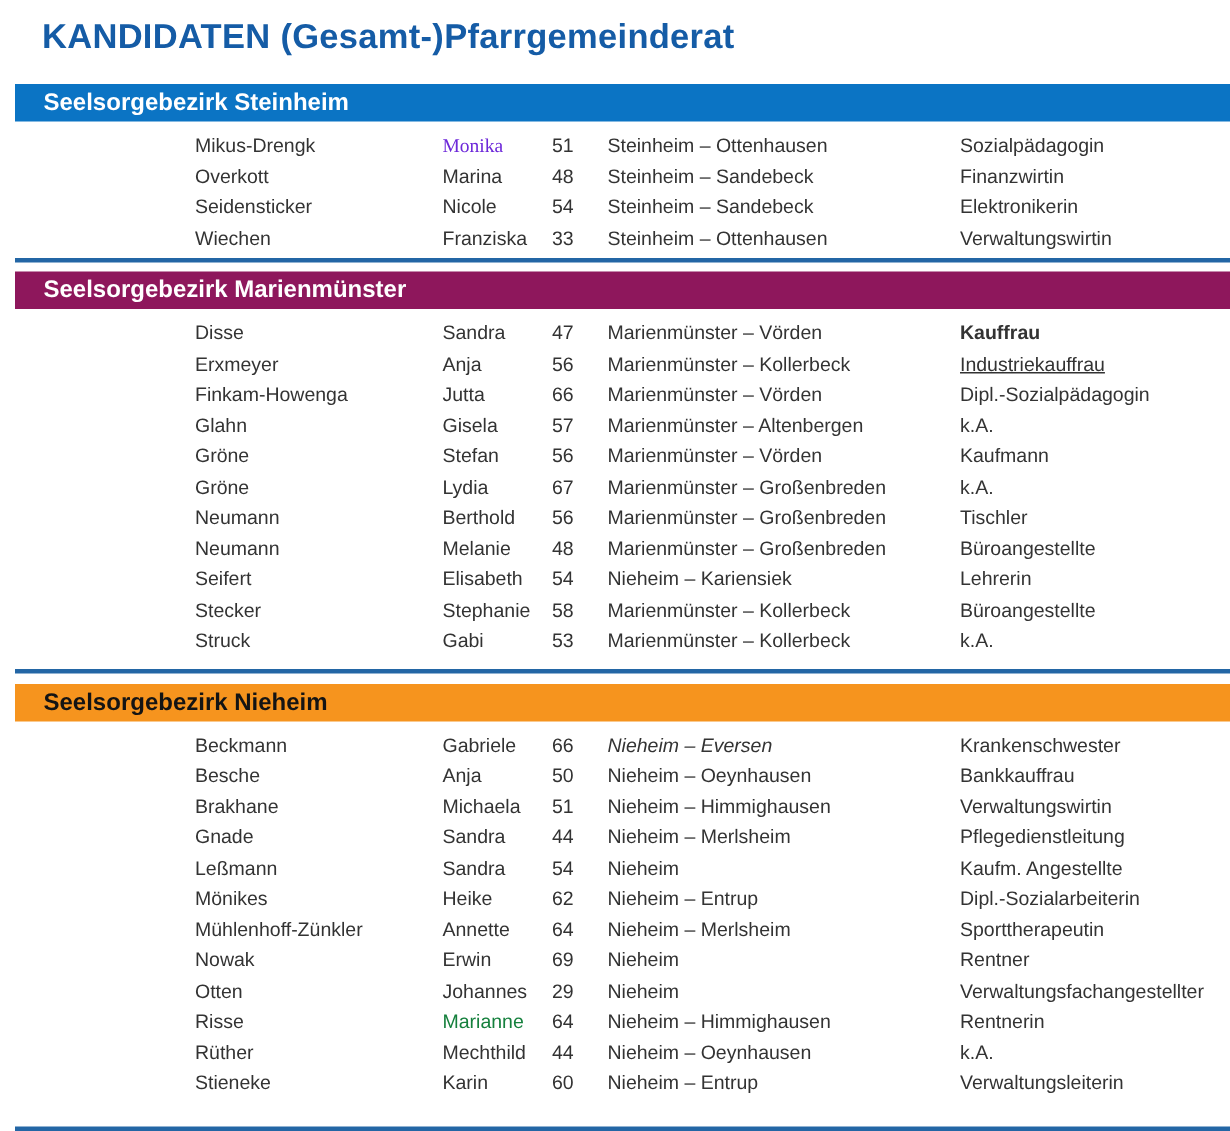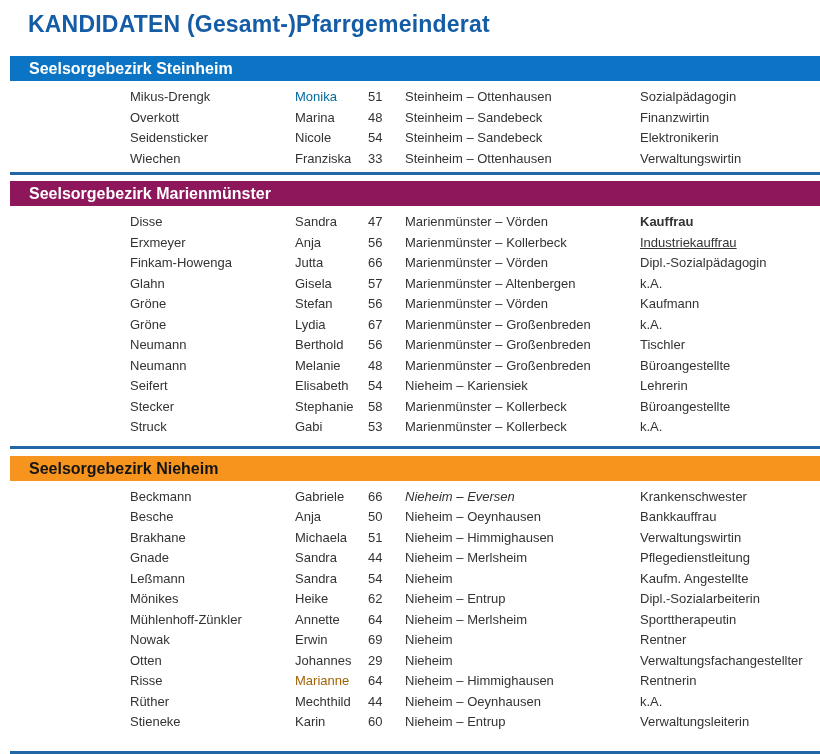--- a/index.html
+++ b/index.html
@@ -61,21 +61,21 @@
 <body>
 
 <div class="page">
   <h1 class="title" style="color: rgb(21, 92, 166);">KANDIDATEN (Gesamt-)Pfarrgemeinderat</h1>
   <div id="sections">
       <section>
         <div class="section-bar" style="background: rgb(11, 116, 196); color: rgb(255, 255, 255);">Seelsorgebezirk Steinheim</div>
         <div class="rows">
           <div class="row">
             <span class="cell c-last" style="color: rgb(51, 51, 51);">Mikus-Drengk</span>
-            <span class="cell c-first" style="color: #0369a1;">Monika</span>
+            <span class="cell c-first" style="color: #6d28d9; font-family: Liberation Serif, serif;">Monika</span>
             <span class="cell c-age" style="color: rgb(51, 51, 51);">51</span>
             <span class="cell c-place" style="color: rgb(51, 51, 51);">Steinheim – Ottenhausen</span>
             <span class="cell c-occ" style="color: rgb(51, 51, 51);">Sozialpädagogin</span>
           </div>
           <div class="row">
             <span class="cell c-last" style="color: rgb(51, 51, 51);">Overkott</span>
             <span class="cell c-first" style="color: rgb(51, 51, 51);">Marina</span>
             <span class="cell c-age" style="color: rgb(51, 51, 51);">48</span>
             <span class="cell c-place" style="color: rgb(51, 51, 51);">Steinheim – Sandebeck</span>
             <span class="cell c-occ" style="color: rgb(51, 51, 51);">Finanzwirtin</span>
@@ -241,21 +241,21 @@
           </div>
           <div class="row">
             <span class="cell c-last" style="color: rgb(51, 51, 51);">Otten</span>
             <span class="cell c-first" style="color: rgb(51, 51, 51);">Johannes</span>
             <span class="cell c-age" style="color: rgb(51, 51, 51);">29</span>
             <span class="cell c-place" style="color: rgb(51, 51, 51);">Nieheim</span>
             <span class="cell c-occ" style="color: rgb(51, 51, 51);">Verwaltungsfachangestellter</span>
           </div>
           <div class="row">
             <span class="cell c-last" style="color: rgb(51, 51, 51);">Risse</span>
-            <span class="cell c-first" style="color: #a16207;">Marianne</span>
+            <span class="cell c-first" style="color: #15803d;">Marianne</span>
             <span class="cell c-age" style="color: rgb(51, 51, 51);">64</span>
             <span class="cell c-place" style="color: rgb(51, 51, 51);">Nieheim – Himmighausen</span>
             <span class="cell c-occ" style="color: rgb(51, 51, 51);">Rentnerin</span>
           </div>
           <div class="row">
             <span class="cell c-last" style="color: rgb(51, 51, 51);">Rüther</span>
             <span class="cell c-first" style="color: rgb(51, 51, 51);">Mechthild</span>
             <span class="cell c-age" style="color: rgb(51, 51, 51);">44</span>
             <span class="cell c-place" style="color: rgb(51, 51, 51);">Nieheim – Oeynhausen</span>
             <span class="cell c-occ" style="color: rgb(51, 51, 51);">k.A.</span>

